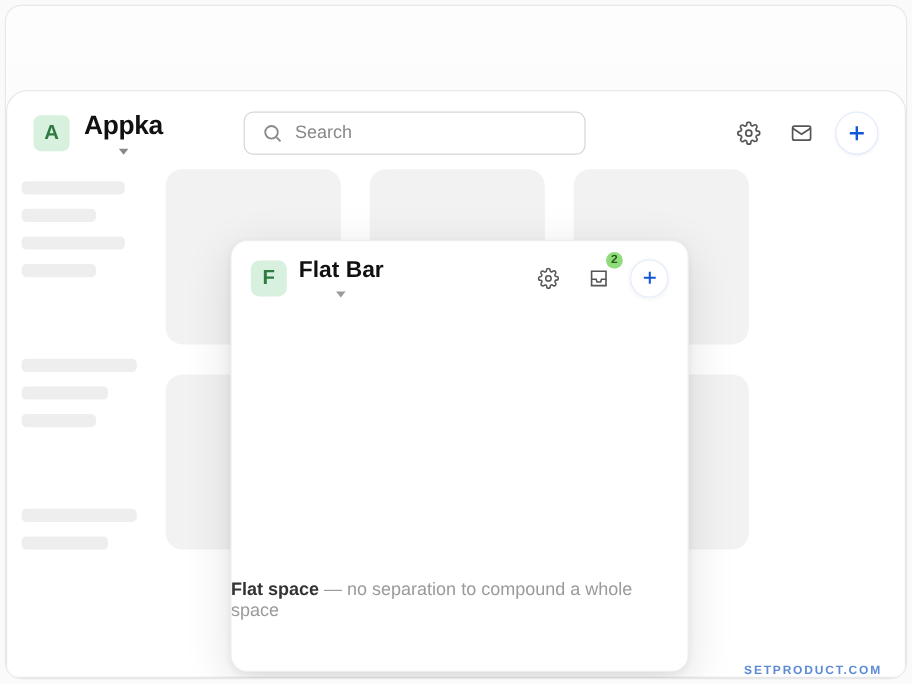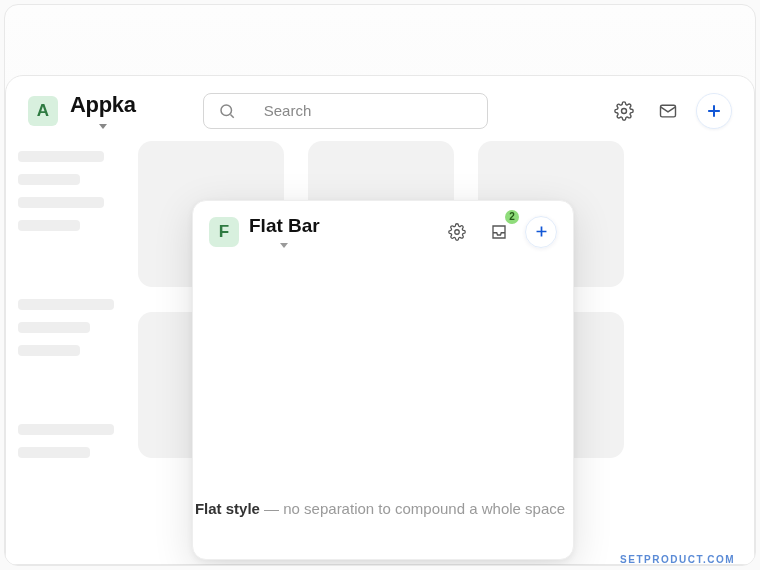--- a/index.html
+++ b/index.html
@@ -68,21 +68,21 @@
     .caret {
       width: 0; height: 0;
       border-left: 4px solid transparent;
       border-right: 4px solid transparent;
       border-top: 5px solid #888;
     }
     .search-box {
       margin-left: 55px;
       display: flex;
       align-items: flex-start;
-      gap: 28px;
+      gap: 10px;
       padding: 8px 14px;
       border: 1px solid #d6d6d6;
       border-radius: 8px;
       width: 285px;
       color: #888;
     }
     .search-box input {
       border: none;
       outline: none;
       font-size: 15px;
@@ -317,17 +317,17 @@
       <div class="small-plus-circle">
         <svg width="17" height="17" viewBox="0 0 24 24" fill="none" stroke="currentColor" stroke-width="2.4">
           <line x1="12" y1="5" x2="12" y2="19"></line>
           <line x1="5" y1="12" x2="19" y2="12"></line>
         </svg>
       </div>
     </div>
   </div>
 
   <div class="caption">
-    <span class="strong">Flat style</span><span> — no separation to compound a whole space</span>
+    <span class="strong">Flat space</span><span> — no separation to compound a whole space</span>
   </div>
 
   <div class="watermark">SETPRODUCT.COM</div>
 </div>
 
 </body></html>

